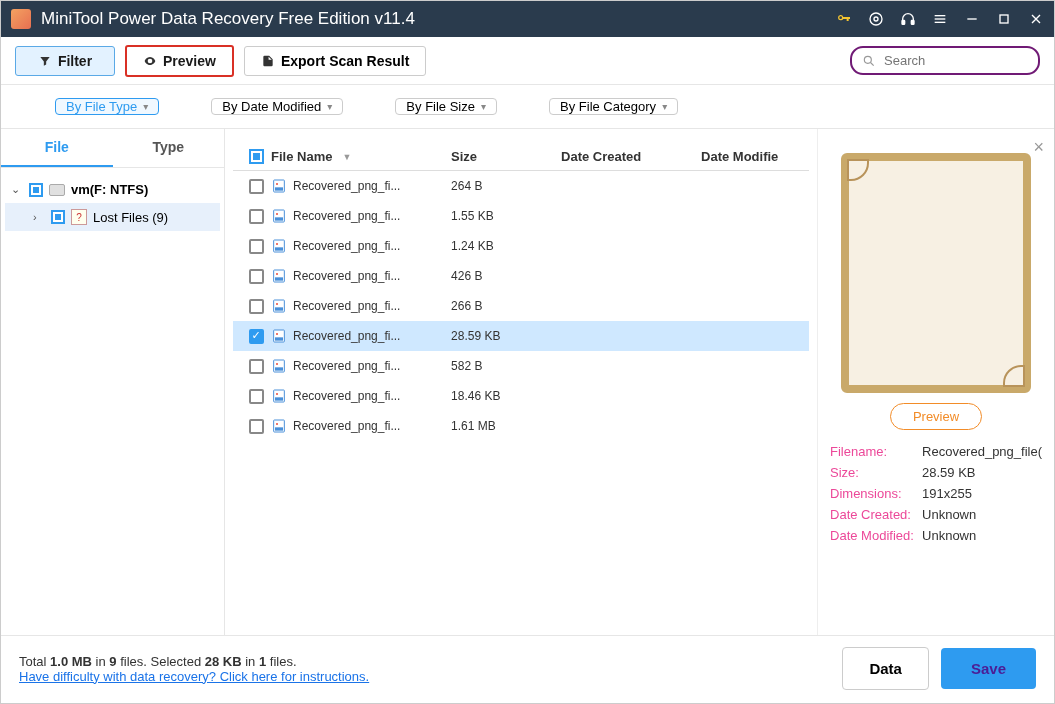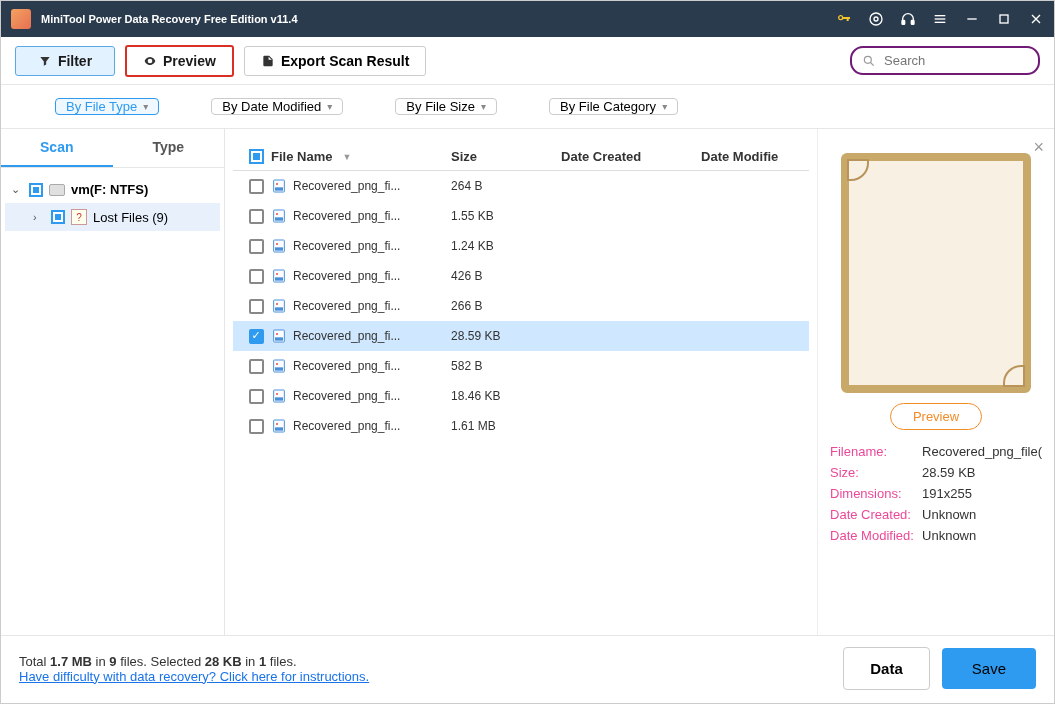--- a/index.html
+++ b/index.html
@@ -1,21 +1,21 @@
 <!DOCTYPE html>
 <html><head>
 <meta charset="utf-8">
 <style>
 * { margin: 0; padding: 0; box-sizing: border-box; font-family: -apple-system, BlinkMacSystemFont, "Segoe UI", Arial, sans-serif; }
 body { background: #fff; width: 1055px; height: 704px; overflow: hidden; border: 1px solid #ccc; }
 
 
 .titlebar { background: #2a3b4d; height: 36px; display: flex; align-items: center; padding: 0 10px; color: #fff; }
 .titlebar .logo { width: 20px; height: 20px; background: linear-gradient(135deg,#f4a261,#e76f51); border-radius: 3px; margin-right: 10px; }
-.titlebar .title { font-size: 11px; font-weight: 700; flex: 1; }
+.titlebar .title { font-size: 17px; font-weight: 400; flex: 1; }
 .titlebar .tb-icons { display: flex; gap: 16px; align-items: center; }
 .titlebar .tb-icon { width: 16px; height: 16px; cursor: pointer; display: flex; align-items: center; justify-content: center; }
 .tb-icon svg { width: 16px; height: 16px; }
 
 
 .toolbar { height: 48px; display: flex; align-items: center; padding: 0 14px; gap: 10px; border-bottom: 1px solid #e6e6e6; }
 .btn { border: 1px solid #ccc; border-radius: 3px; padding: 6px 16px; font-size: 14px; font-weight: 600; background: #fff; cursor: pointer; display: flex; align-items: center; gap: 6px; }
 .btn-filter { background: #e3f2ff; border-color: #5aa9e6; color: #1a1a1a; width: 100px; justify-content: center; }
 .btn-preview { border: 2px solid #d93025; color: #1a1a1a; }
 .btn-export { }
@@ -76,21 +76,21 @@
 .meta-row { display: flex; margin: 6px 0; }
 .meta-label { width: 92px; color: #ec4899; }
 .meta-val { flex: 1; color: #333; overflow: hidden; white-space: nowrap; }
 
 
 .footer { height: 66px; border-top: 1px solid #e6e6e6; display: flex; align-items: center; padding: 0 18px; }
 .footer-left { font-size: 13px; color: #333; }
 .footer-left a { color: #1a73e8; text-decoration: underline; font-size: 13px; }
 .footer-spacer { flex: 1; }
 .btn-home { border: 1px solid #ccc; background: #fff; padding: 12px 26px; font-size: 15px; font-weight: 600; border-radius: 4px; cursor: pointer; margin-right: 12px; }
-.btn-save { background: #2e9bf0; color: #000000; border: none; padding: 12px 30px; font-size: 15px; font-weight: 400; border-radius: 4px; cursor: pointer; }
+.btn-save { background: #2e9bf0; color: #4c1d95; border: none; padding: 12px 30px; font-size: 15px; font-weight: 700; border-radius: 4px; cursor: pointer; }
 
 .icon-sm { display:inline-flex; width:14px; height:14px; }
 .icon-sm svg { width:14px; height:14px; }
 </style>
 </head>
 <body>
 
 <div class="titlebar">
   <div class="logo"></div>
   <div class="title">MiniTool Power Data Recovery Free Edition v11.4</div>
@@ -191,21 +191,21 @@
   <div class="filter-chip">
       <span>By File Category</span>
       <span class="caret">▾</span>
     </div>
 </div>
 
 <div class="main">
 
   <div class="left-panel">
     <div class="tabs">
-      <div class="tab active">Scan</div>
+      <div class="tab active">File</div>
       <div class="tab">Type</div>
     </div>
     <div class="tree">
       <div class="tree-row">
         <span class="exp">⌄</span>
         <span class="cb partial"></span>
         <span class="disk"></span>
         <span style="font-weight:600;">vm(F: NTFS)</span>
       </div>
       <div class="tree-row child">
@@ -420,21 +420,21 @@
         <span class="meta-label">Date Modified:</span>
         <span class="meta-val">Unknown</span>
       </div>
   </div>
 
 </div>
 
 <div class="footer">
   <div class="footer-left">
     <div>
-      <span>Total </span><b>1.7 MB</b><span> in </span><b>9</b><span> files. </span>
+      <span>Total </span><b>1.0 MB</b><span> in </span><b>9</b><span> files. </span>
       <span>Selected </span><b>28 KB</b><span> in </span><b>1</b><span> files.</span>
     </div>
     <a href="#">Have difficulty with data recovery? Click here for instructions.</a>
   </div>
   <div class="footer-spacer"></div>
   <button class="btn-home">Data</button>
   <button class="btn-save">Save</button>
 </div>
 
 </body></html>

